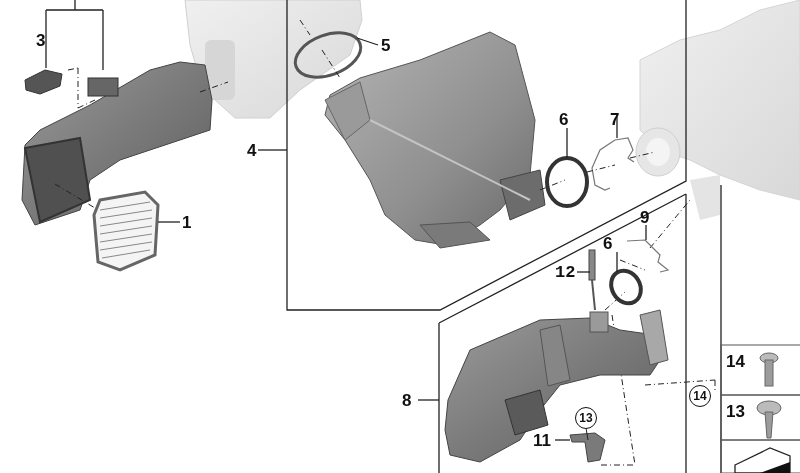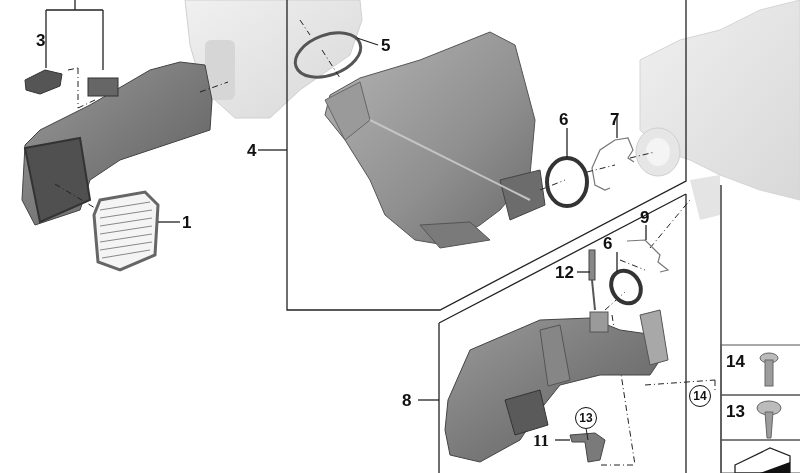--- a/index.html
+++ b/index.html
@@ -174,21 +174,21 @@
 
 <span class="lbl" style="left:36px;top:32px;">3</span>
 <span class="lbl" style="left:182px;top:214px;">1</span>
 <span class="lbl" style="left:247px;top:142px;">4</span>
 <span class="lbl" style="left:381px;top:37px;">5</span>
 <span class="lbl" style="left:559px;top:111px;">6</span>
 <span class="lbl" style="left:610px;top:111px;">7</span>
 <span class="lbl" style="left:402px;top:392px;">8</span>
 <span class="lbl" style="left:640px;top:209px;">9</span>
 <span class="lbl" style="left:603px;top:235px;">6</span>
-<span class="lbl" style="left:533px;top:432px;font-family:Liberation Serif, serif;">11</span>
-<span class="lbl" style="left:555px;top:264px;">12</span>
+<span class="lbl" style="left:533px;top:432px;">11</span>
+<span class="lbl" style="left:555px;top:264px;font-family:Liberation Mono, monospace;">12</span>
 
 <span class="circ" style="left:575px;top:407px;">13</span>
 <span class="circ" style="left:689px;top:385px;">14</span>
 
 <span class="legend-num" style="left:726px;top:352px;">14</span>
 <span class="legend-num" style="left:726px;top:402px;">13</span>
 </div>
 
 </body></html>

